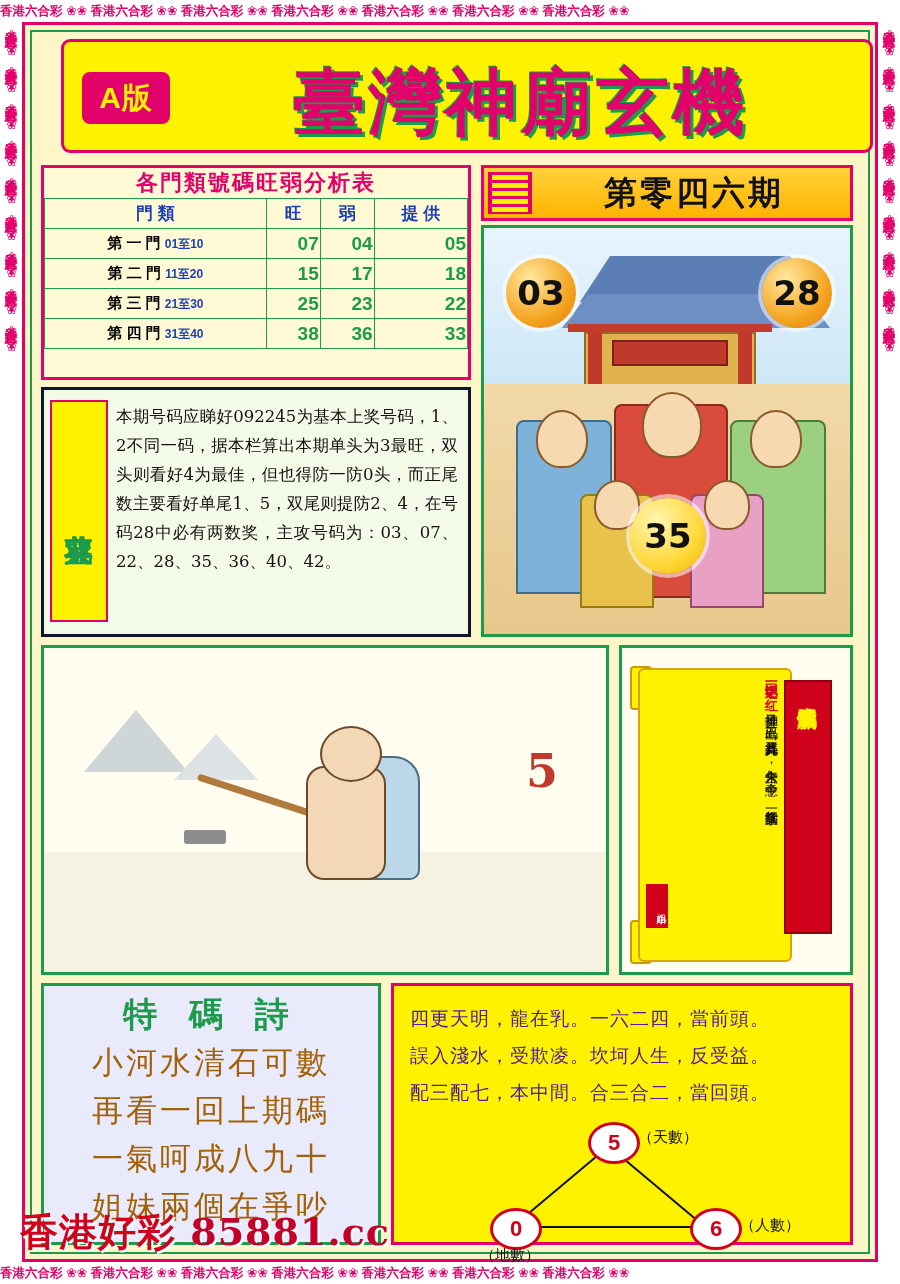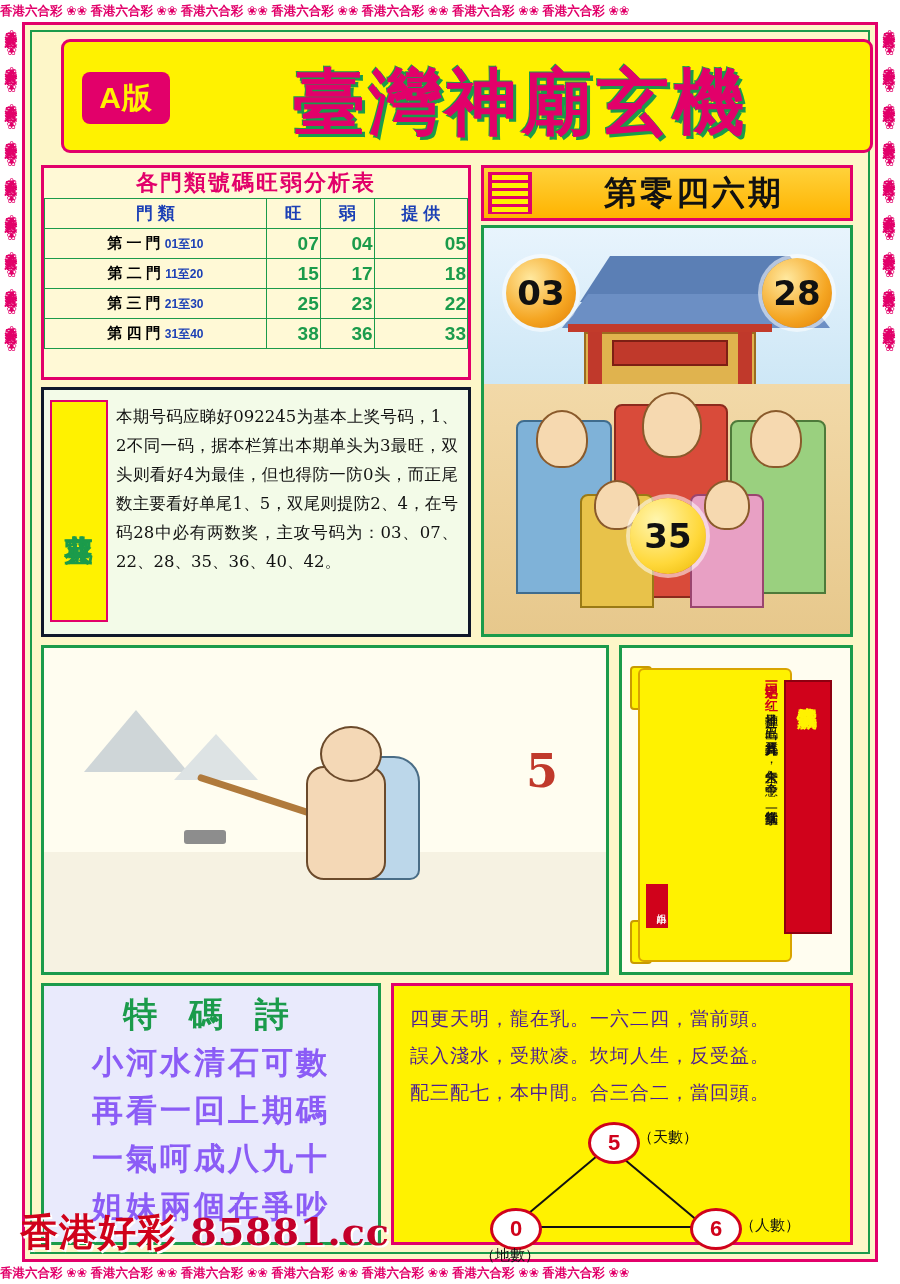--- a/index.html
+++ b/index.html
@@ -113,21 +113,21 @@
   .redband span{display:block;writing-mode:vertical-rl;text-orientation:upright;color:#fff200;
                 font-size:20px;font-weight:bold;margin:10px auto 0;text-align:center;}
   .lady{position:absolute;left:24px;top:236px;width:22px;height:44px;background:#d0021b;color:#fff;
         font-size:10px;line-height:13px;text-align:center;writing-mode:vertical-rl;text-orientation:upright;}
 
   
   .poembox{position:absolute;left:16px;top:958px;width:340px;height:262px;background:#e9eafc;
            border:3px solid #1b9b4b;box-sizing:border-box;}
   .poem-title{height:52px;line-height:56px;text-align:center;font-size:34px;font-weight:bold;color:#1b9b4b;
               letter-spacing:10px;font-family:"DejaVu Serif","Liberation Serif",serif;}
-  .poem-line{height:48px;line-height:48px;text-align:center;font-size:31px;font-weight:bold;color:#8b5cf6;
+  .poem-line{height:48px;line-height:48px;text-align:center;font-size:31px;font-weight:normal;color:#a16207;
              letter-spacing:3px;font-family:"DejaVu Serif","Liberation Serif",serif;}
 
   
   .versebox{position:absolute;left:366px;top:958px;width:462px;height:262px;background:#fff200;
             border:3px solid #e2006a;box-sizing:border-box;padding:14px 16px 0;}
   .verse-line{font-size:19px;line-height:37px;color:#4c1d95;font-family:"DejaVu Serif","Liberation Serif",serif;letter-spacing:1px;}
   .triwrap{position:absolute;left:0;right:0;top:130px;height:132px;}
   .tnode{position:absolute;width:46px;height:36px;border-radius:50%;background:#fff;border:3px solid #d0021b;
          display:flex;align-items:center;justify-content:center;font-size:22px;font-weight:bold;color:#d0021b;}
   .tlabel{position:absolute;font-size:15px;color:#111;font-family:"DejaVu Serif",serif;}

